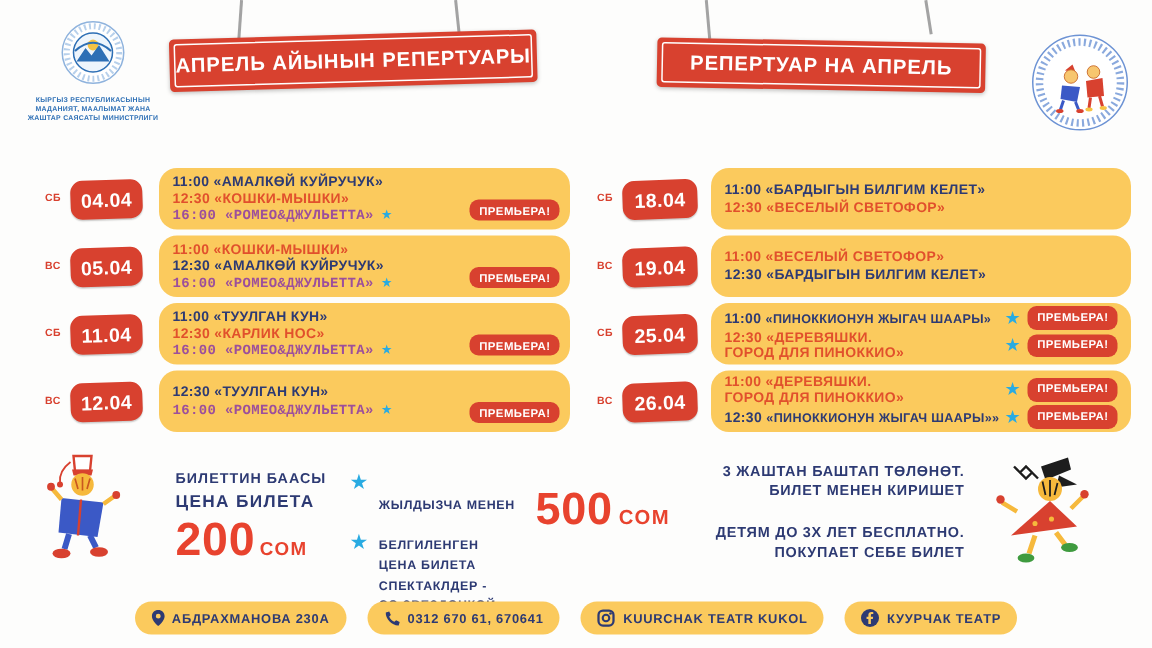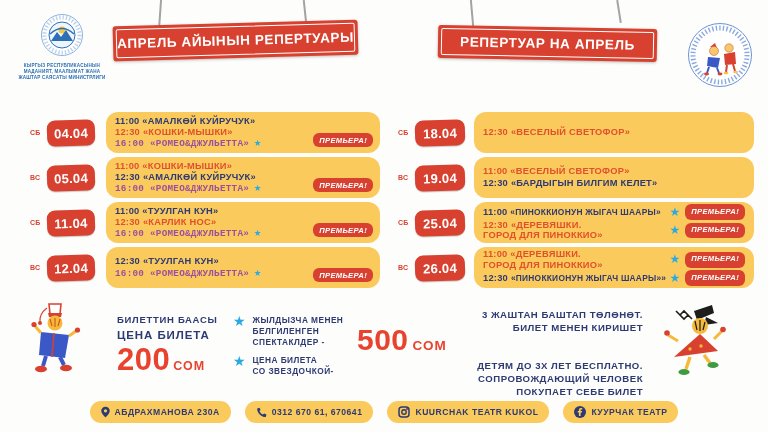--- a/index.html
+++ b/index.html
@@ -33,21 +33,21 @@
   .row { display:flex; align-items:center; height:41px; margin-bottom:4px; }
   .day { width:17px; font-size:7px; color:var(--red); letter-spacing:.3px; flex:none; }
   .date { width:48px; height:26px; background:var(--red); border-radius:8px; color:#fff; font-size:13px; letter-spacing:.3px; display:flex; align-items:center; justify-content:center; transform:rotate(-2deg); margin-right:11px; flex:none; box-shadow:0 1px 1px rgba(0,0,0,.2); }
   #col-right .date { width:50px; margin-right:9px; }
   .box { flex:1; height:100%; background:var(--yellow); border-radius:12px; padding:4px 9px; display:flex; flex-direction:column; justify-content:center; position:relative; }
   .show { font-size:9.3px; letter-spacing:.25px; line-height:11.2px; white-space:nowrap; }
   [data-color="navy"]   { color:var(--navy); }
   [data-color="orange"] { color:var(--orange); }
   [data-color="purple"] { color:var(--purple);font-family:Liberation Mono, monospace; }
   .star { color:var(--blue); font-size:12px; margin-left:5px; letter-spacing:0; }
-  .badge { background:var(--red); color:#fff; font-size:7.6px; letter-spacing:.3px; padding:2.5px 6px; border-radius:6px; white-space:nowrap; flex:none;font-style:italic; }
+  .badge { background:var(--red); color:#fff; font-size:7.6px; letter-spacing:.3px; padding:2.5px 6px; border-radius:6px; white-space:nowrap; flex:none; }
   .badge.corner { position:absolute; right:7px; bottom:6px; }
   .showline { display:flex; align-items:center; line-height:10.6px; }
   .showline .sl-text { font-size:9.3px; letter-spacing:.25px; white-space:nowrap; }
   .showline .sl-star { margin-left:auto; }
   .showline .badge { margin-left:5px; }
   .t-small { font-size:8.4px; }
   .t2 { display:block; }
   
   .char { position:absolute; }
   #char-left  { left:27px;  top:300px; }
@@ -56,27 +56,27 @@
   .pb1 { font-size:9.5px; letter-spacing:.7px;text-align:center; }
   .pb2 { font-size:11.5px; letter-spacing:.9px; margin-top:4px; }
   .price-row { display:flex; align-items:baseline; color:var(--pricered); margin-top:1px; }
   .price-num { font-size:31px; letter-spacing:.5px; }
   .price-cur { font-size:12.5px; margin-left:3px; letter-spacing:1px; }
   .star-note { position:absolute; display:flex; gap:7px; }
   #star-note-1 { left:233px; top:315px; }
   #star-note-2 { left:233px; top:355px; }
   .sn-star { color:var(--blue); font-size:14px; line-height:13px; }
   .sn-lines { color:var(--navy); font-size:8.3px; line-height:10.8px; letter-spacing:.45px; }
-  .sn-lines span { display:block; }
+  .sn-lines span { display:block;margin-top:16px; }
   .price500 { position:absolute; left:357px; top:323px; display:flex; align-items:baseline; color:var(--pricered); }
   .price500 .price-num { font-size:30px; }
   .price500 .price-cur { font-size:13.5px; margin-left:4px; }
   .notes { position:absolute; left:448px; top:308px; width:195px; text-align:right; color:var(--navy); font-size:9.6px; line-height:13px; letter-spacing:.5px; }
   .notes span { display:block; }
-  .notes .block2 { margin-top:25px; }
+  .notes .block2 { margin-top:15px; }
   
   .footerbar { position:absolute; left:0; top:401px; width:100%; display:flex; justify-content:center; gap:14px; }
   .pill { height:22px; background:var(--yellow); border-radius:11px; display:flex; align-items:center; gap:5px; padding:0 11px; color:var(--navy); font-size:8.6px; letter-spacing:.5px; white-space:nowrap; }
   .pill svg { flex:none; }
 </style>
 </head>
 <body>
 
 <div class="poster">
 
@@ -173,20 +173,21 @@
       </div>
     </div>
   </div>
 
   <div class="col" id="col-right">
 
     <div class="row">
       <span class="day">СБ</span>
       <span class="date">18.04</span>
       <div class="box">
+        <div class="show" data-color="navy"><span>11:00</span> <span>«БАРДЫГЫН БИЛГИМ КЕЛЕТ»</span></div>
         <div class="show" data-color="orange"><span>12:30</span> <span>«ВЕСЕЛЫЙ СВЕТОФОР»</span></div>
       </div>
     </div>
 
     <div class="row">
       <span class="day">ВС</span>
       <span class="date">19.04</span>
       <div class="box">
         <div class="show" data-color="orange"><span>11:00</span> <span>«ВЕСЕЛЫЙ СВЕТОФОР»</span></div>
         <div class="show" data-color="navy"><span>12:30</span> <span>«БАРДЫГЫН БИЛГИМ КЕЛЕТ»</span></div>
@@ -277,21 +278,20 @@
     <span class="price-cur">СОМ</span>
   </div>
 
   <div class="notes">
     <div>
       <span>3 ЖАШТАН БАШТАП ТӨЛӨНӨТ.</span>
       <span>БИЛЕТ МЕНЕН КИРИШЕТ</span>
     </div>
     <div class="block2">
       <span>ДЕТЯМ ДО 3Х ЛЕТ БЕСПЛАТНО.</span>
-      <span>СОПРОВОЖДАЮЩИЙ ЧЕЛОВЕК</span>
       <span>ПОКУПАЕТ СЕБЕ БИЛЕТ</span>
     </div>
   </div>
 
   <div class="char" id="char-right">
     <svg width="66" height="80" viewBox="0 0 66 80">
       <path d="M20 14 L24 10 L28 14 L24 18 Z M16 10 L20 14 M28 14 L32 18" stroke="#1d1d1d" stroke-width="1.6" fill="none"></path>
       <path d="M34 10 L52 4 L54 12 L37 19 Z" fill="#1d1d1d"></path>
       <path d="M46 16 L58 22 L44 24 Z" fill="#1d1d1d"></path>
       <circle cx="40" cy="25" r="8" fill="#f6b93c"></circle>

